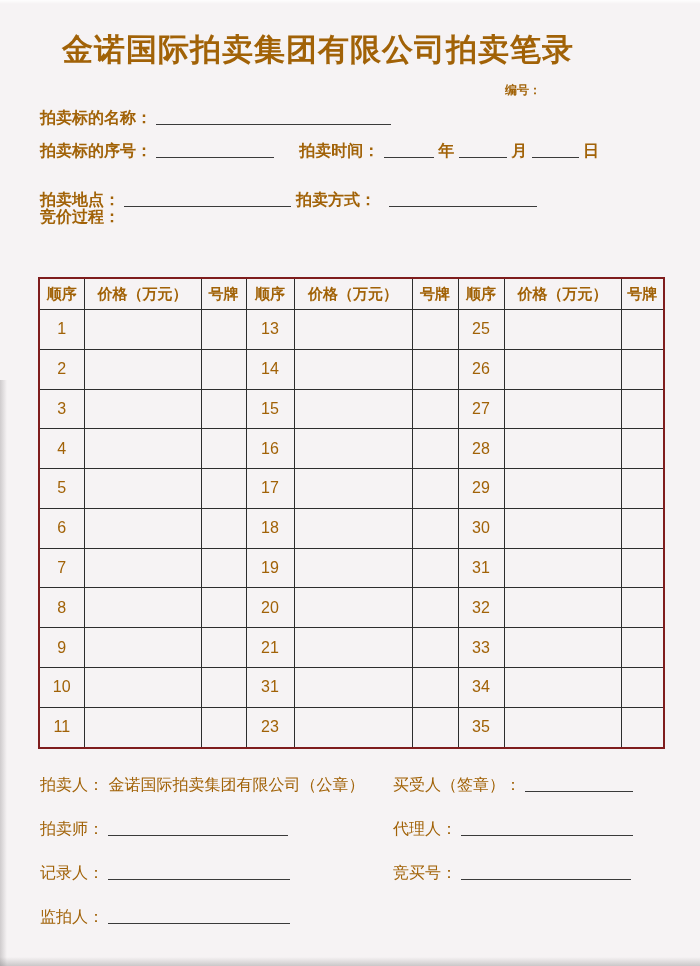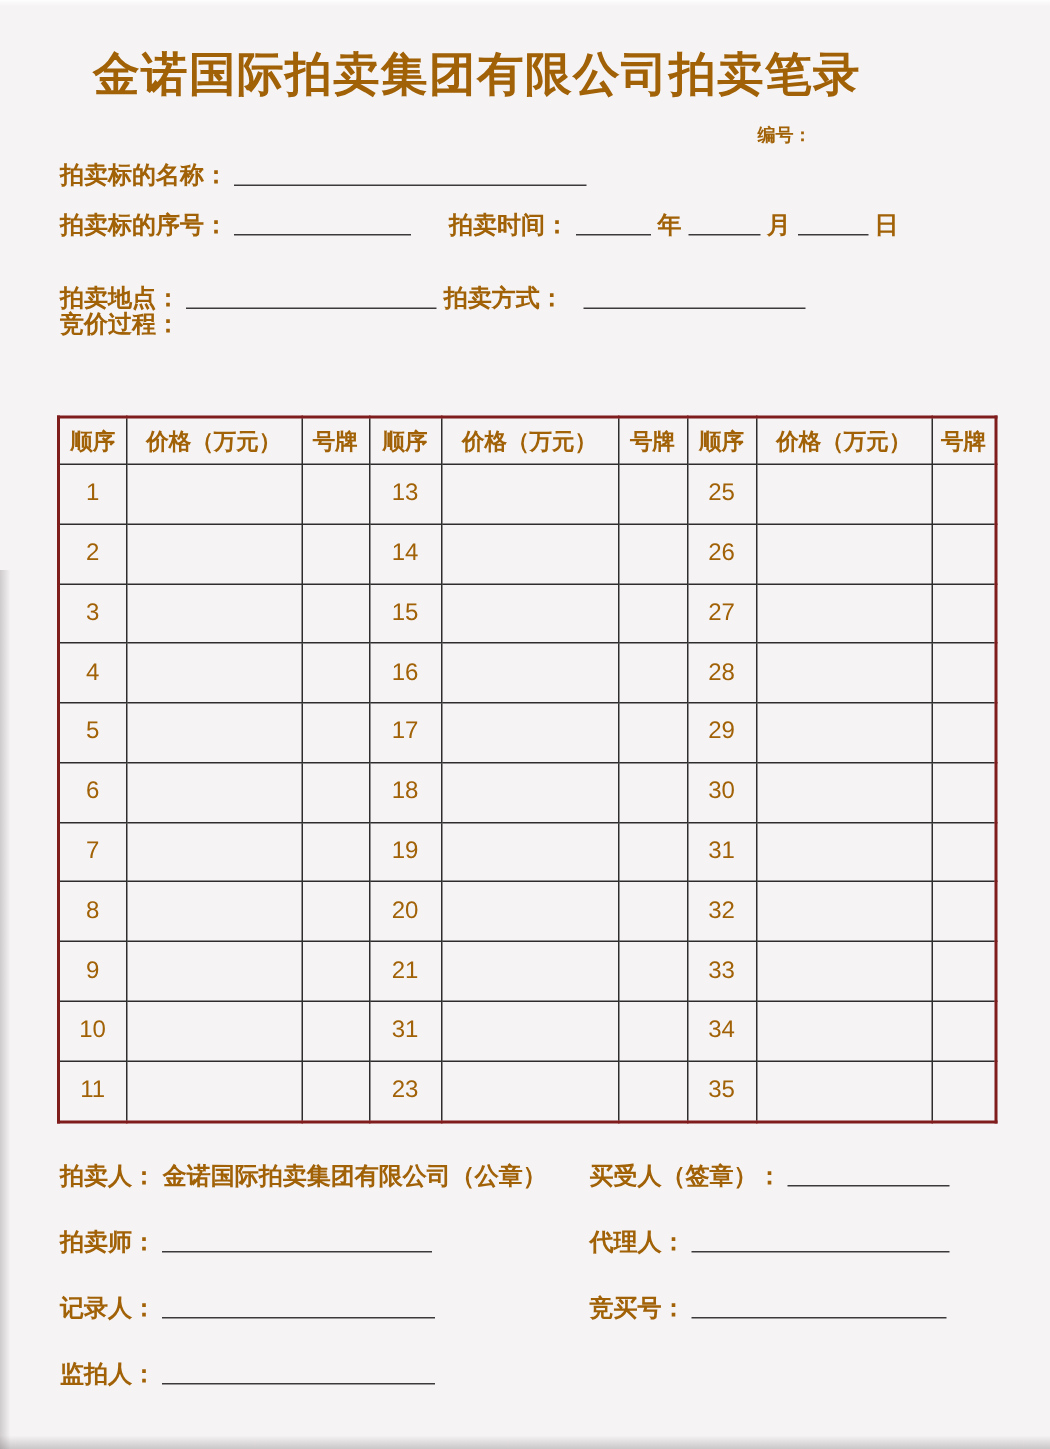--- a/index.html
+++ b/index.html
@@ -103,21 +103,21 @@
     height: 30px;
     font-size: 15px;
     font-weight: bold;
     white-space: nowrap;
   }
   .bid-table td {
     font-size: 16px;
     font-weight: normal;
   }
 
-  .foot-row { font-weight: bold; }
+  .foot-row { font-weight: normal; }
   .fr1 { top: 775px; }
   .fr2 { top: 819px; }
   .fr3 { top: 863px; }
   .fr4 { top: 907px; }
   .col-right { left: 393px; }
 </style>
 </head>
 <body>
 
 <div class="paper">

